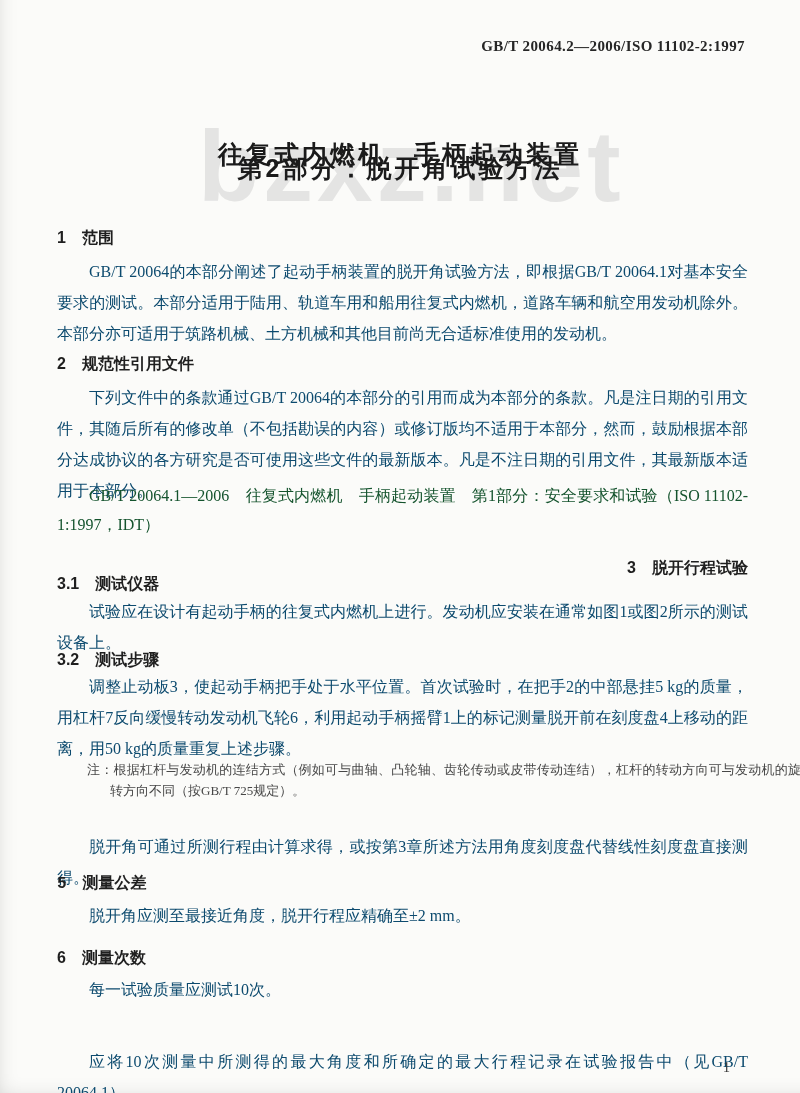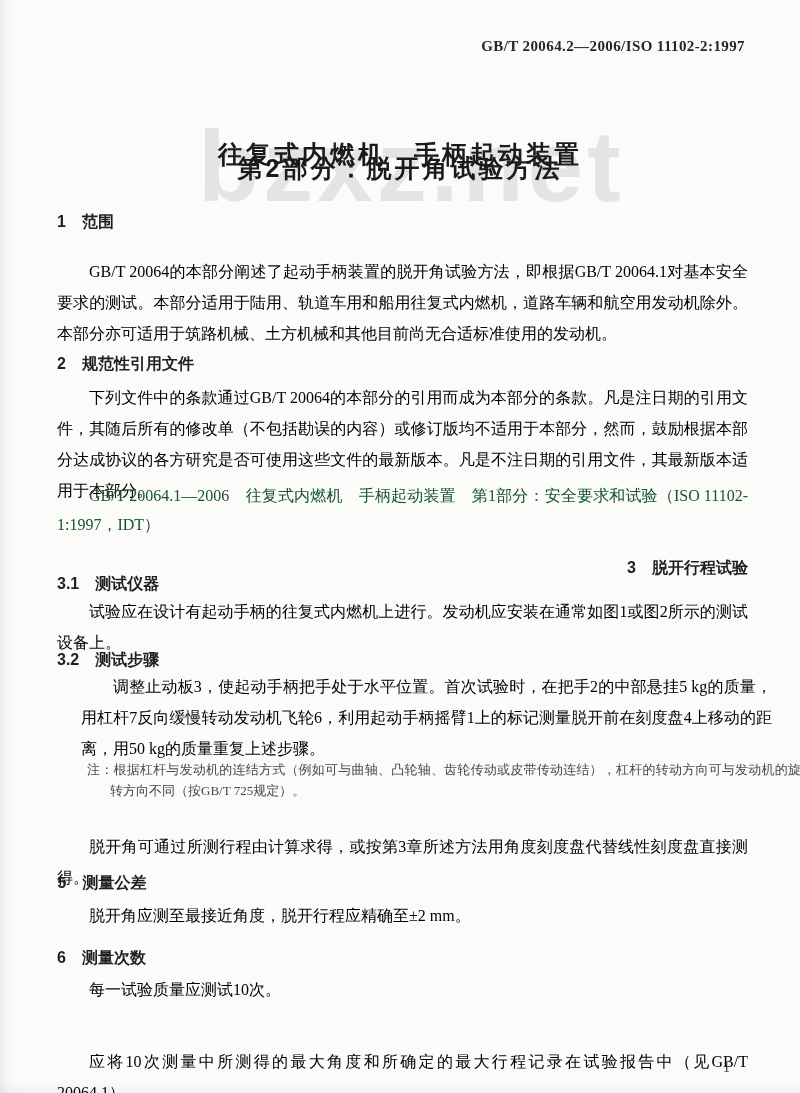--- a/index.html
+++ b/index.html
@@ -69,21 +69,21 @@
     font-size: 16px;
     line-height: 24px;
     color: #1f1f1f;
     white-space: pre-wrap;
   }
   .body-p {
     font-size: 16px;
     line-height: 31px;
     text-align: justify;
     text-indent: 2em;
-    color: #000000;
+    color: #0c4a6e;
   }
   .ref-p {
     font-size: 16px;
     line-height: 29px;
     text-align: justify;
     text-indent: 2em;
     color: #14532d;
   }
   .note-p {
     font-size: 13px;
@@ -96,30 +96,30 @@
   .page-num {
     position: absolute;
     top: 1060px;
     right: 70px;
     font-size: 14px;
     color: #333333;
     z-index: 1;
   }
 
   
-  #h1   { top: 210px; }
+  #h1   { top: 226px; }
   #p1   { top: 256px; }
   #h2   { top: 352px; }
   #p2   { top: 382px; }
   #pref { top: 481px; }
   #h3   { top: 556px; text-align: right; }
   #h31  { top: 572px; }
   #p31  { top: 596px; }
   #h32  { top: 648px; }
-  #p32  { top: 671px; margin-left: 24px; }
+  #p32  { top: 671px; }
   #pnote{ top: 742px; margin-top: 17px; }
   #h4   { top: 802px; }
   #p4   { top: 831px; }
   #h5   { top: 872px; font-family: Liberation Mono, monospace; }
   #p5   { top: 900px; }
   #h6   { top: 946px; }
   #p6   { top: 974px; }
   #h7   { top: 1019px; }
   #p7   { top: 1046px; }
 </style>

